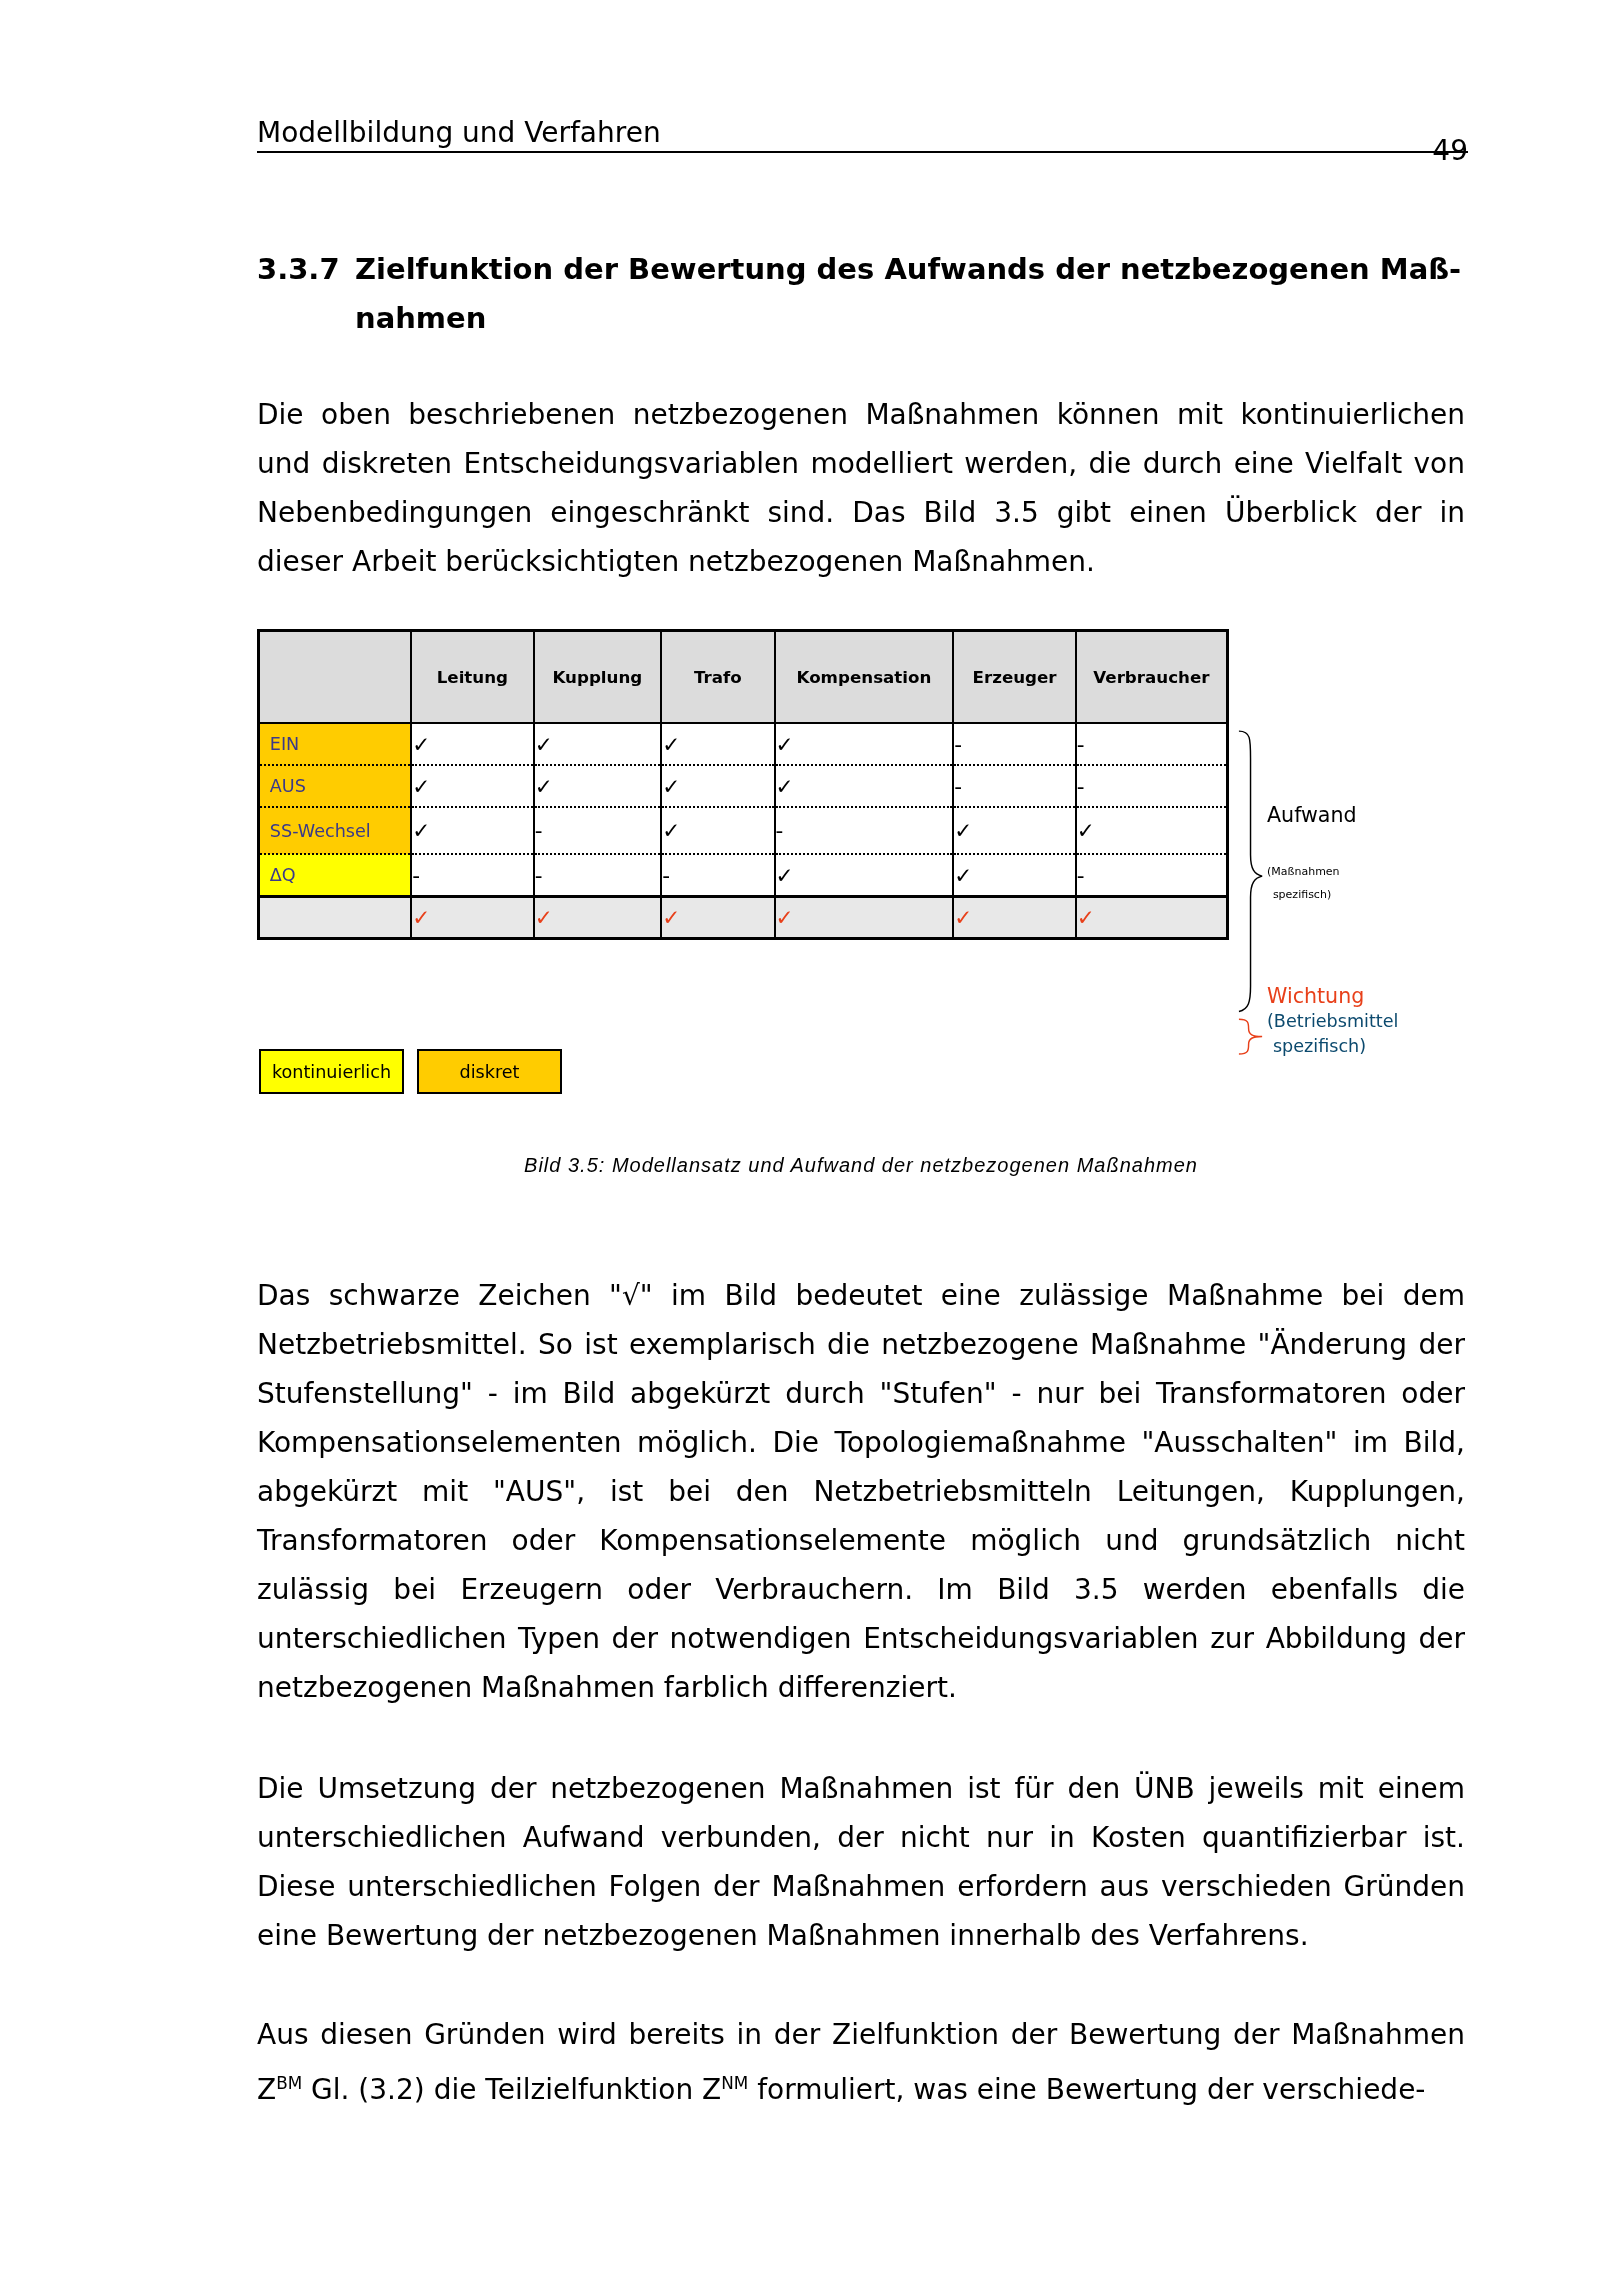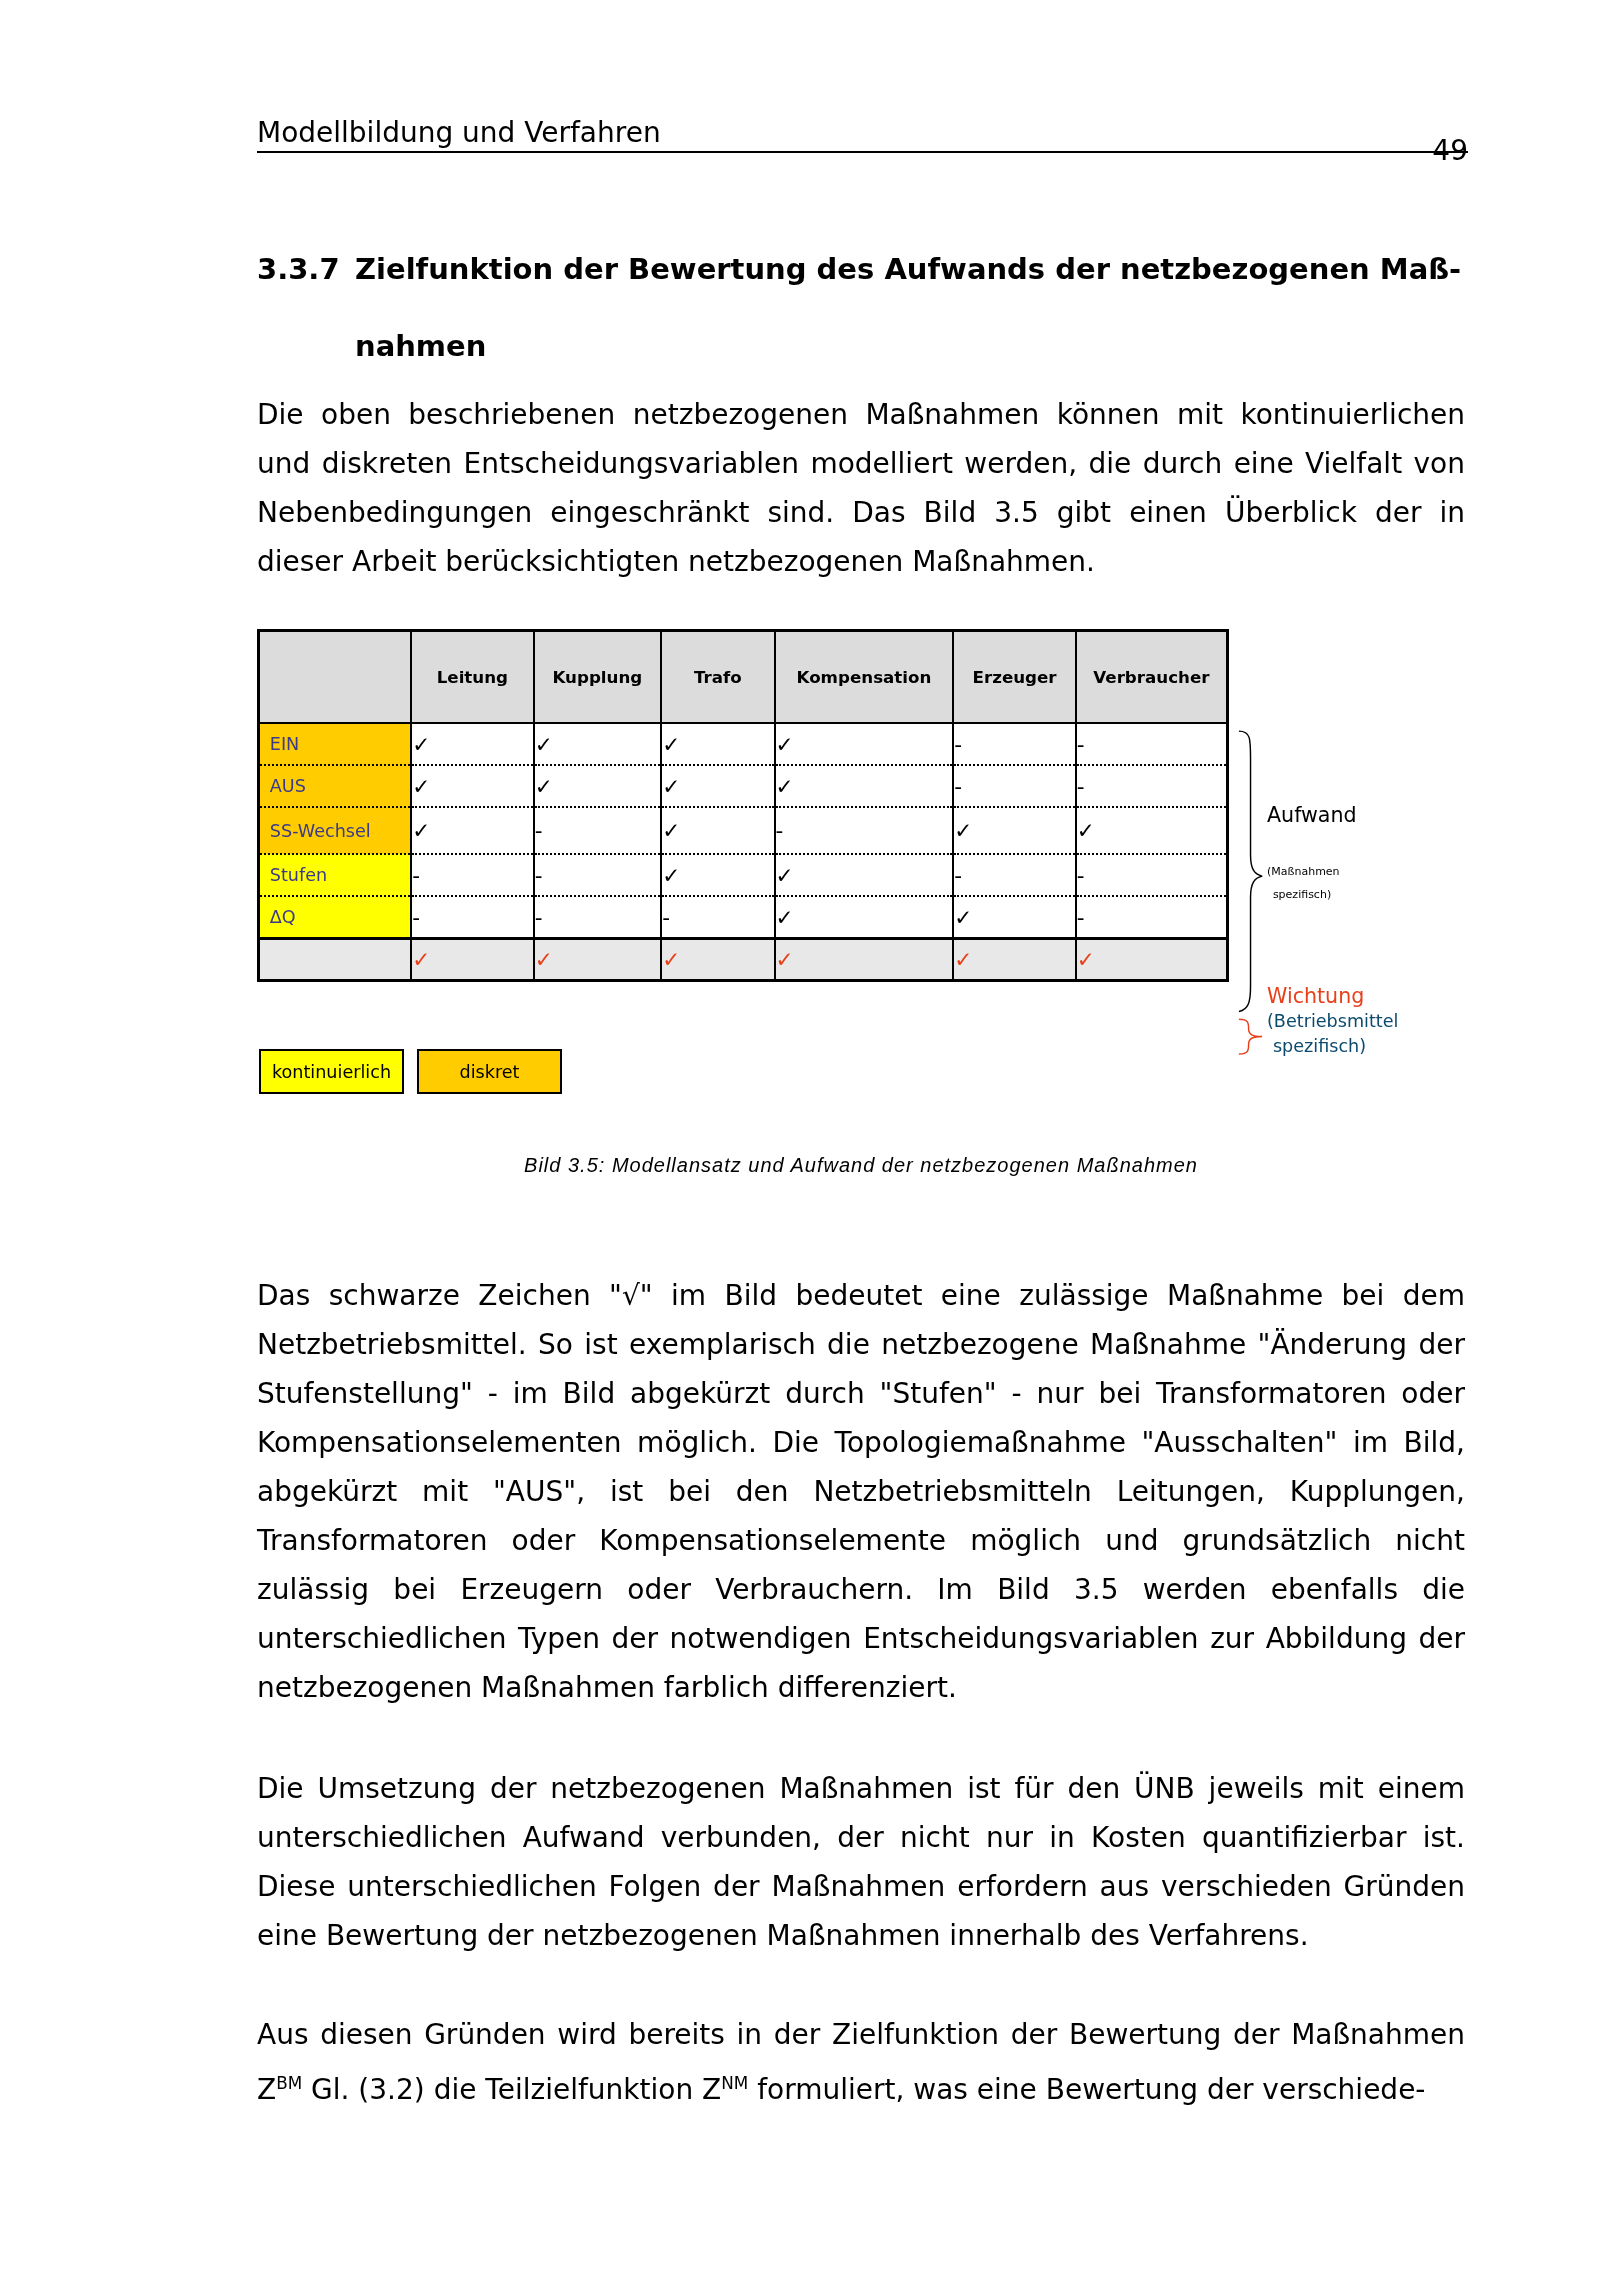--- a/index.html
+++ b/index.html
@@ -2,21 +2,21 @@
 <html><head>
 <meta charset="utf-8">
 <style>
   html, body { margin: 0; padding: 0; background: #ffffff; }
   body { width: 1620px; height: 2293px; position: relative; font-family: "DejaVu Sans", sans-serif; color: #000; overflow: hidden; }
   .header { position: absolute; left: 257px; top: 112px; width: 1211px; height: 39px; border-bottom: 2px solid #000; }
   .header .title { position: absolute; left: 0; top: 3.9px; font-size: 28px; font-weight: normal; }
   .header .pageno { position: absolute; right: 0; top: 3.9px; font-size: 28px; margin-top: 18px; }
   .section { position: absolute; left: 257px; top: 245px; width: 1215px; font-size: 29px; font-weight: bold; line-height: 49px; }
   .section .num { display: inline-block; width: 98px; }
-  .section .line2 { padding-left: 98px; margin-top: 28px; }
+  .section .line2 { padding-left: 98px; }
   .para { position: absolute; left: 257px; width: 1208px; font-size: 28px; line-height: 49px; text-align: justify; text-align-last: left; }
   .figure { position: absolute; left: 257px; top: 629px; width: 1176px; height: 470px; }
   table.grid { position: absolute; left: 0; top: 0; width: 972px; border-collapse: collapse; border: 3.9px solid #000; font-size: 17.6px; }
   table.grid td, table.grid th { border-left: 2px solid #000; border-right: 2px solid #000; padding: 0; }
   table.grid thead th { background: #dcdcdc; height: 90px; font-weight: bold; font-size: 16.7px; border-bottom: 2.9px solid #000; }
   table.grid tbody td { height: 40px; border-bottom: 2px dotted #000; font-size: 21.6px; }
   table.grid tbody tr.ss td { height: 45px; }
   table.grid td.rowlabel { text-align: left; padding-left: 9.8px; color: #3a3a8a; font-size: 17.6px; }
   table.grid tr.disc td.rowlabel { background: #ffcc00; margin-top: 16px; }
   table.grid tr.cont td.rowlabel { background: #ffff00; }
@@ -91,29 +91,20 @@
       <tr class="disc ss">
         <td class="rowlabel">SS-Wechsel</td>
         <td>✓</td>
         <td>-</td>
         <td>✓</td>
         <td>-</td>
         <td>✓</td>
         <td>✓</td>
       </tr>
       <tr class="cont">
-        <td class="rowlabel">Stufen</td>
-        <td>-</td>
-        <td>-</td>
-        <td>✓</td>
-        <td>✓</td>
-        <td>-</td>
-        <td>-</td>
-      </tr>
-      <tr class="cont">
         <td class="rowlabel">ΔQ</td>
         <td>-</td>
         <td>-</td>
         <td>-</td>
         <td>✓</td>
         <td>✓</td>
         <td>-</td>
       </tr>
       <tr class="weight">
         <td></td>

